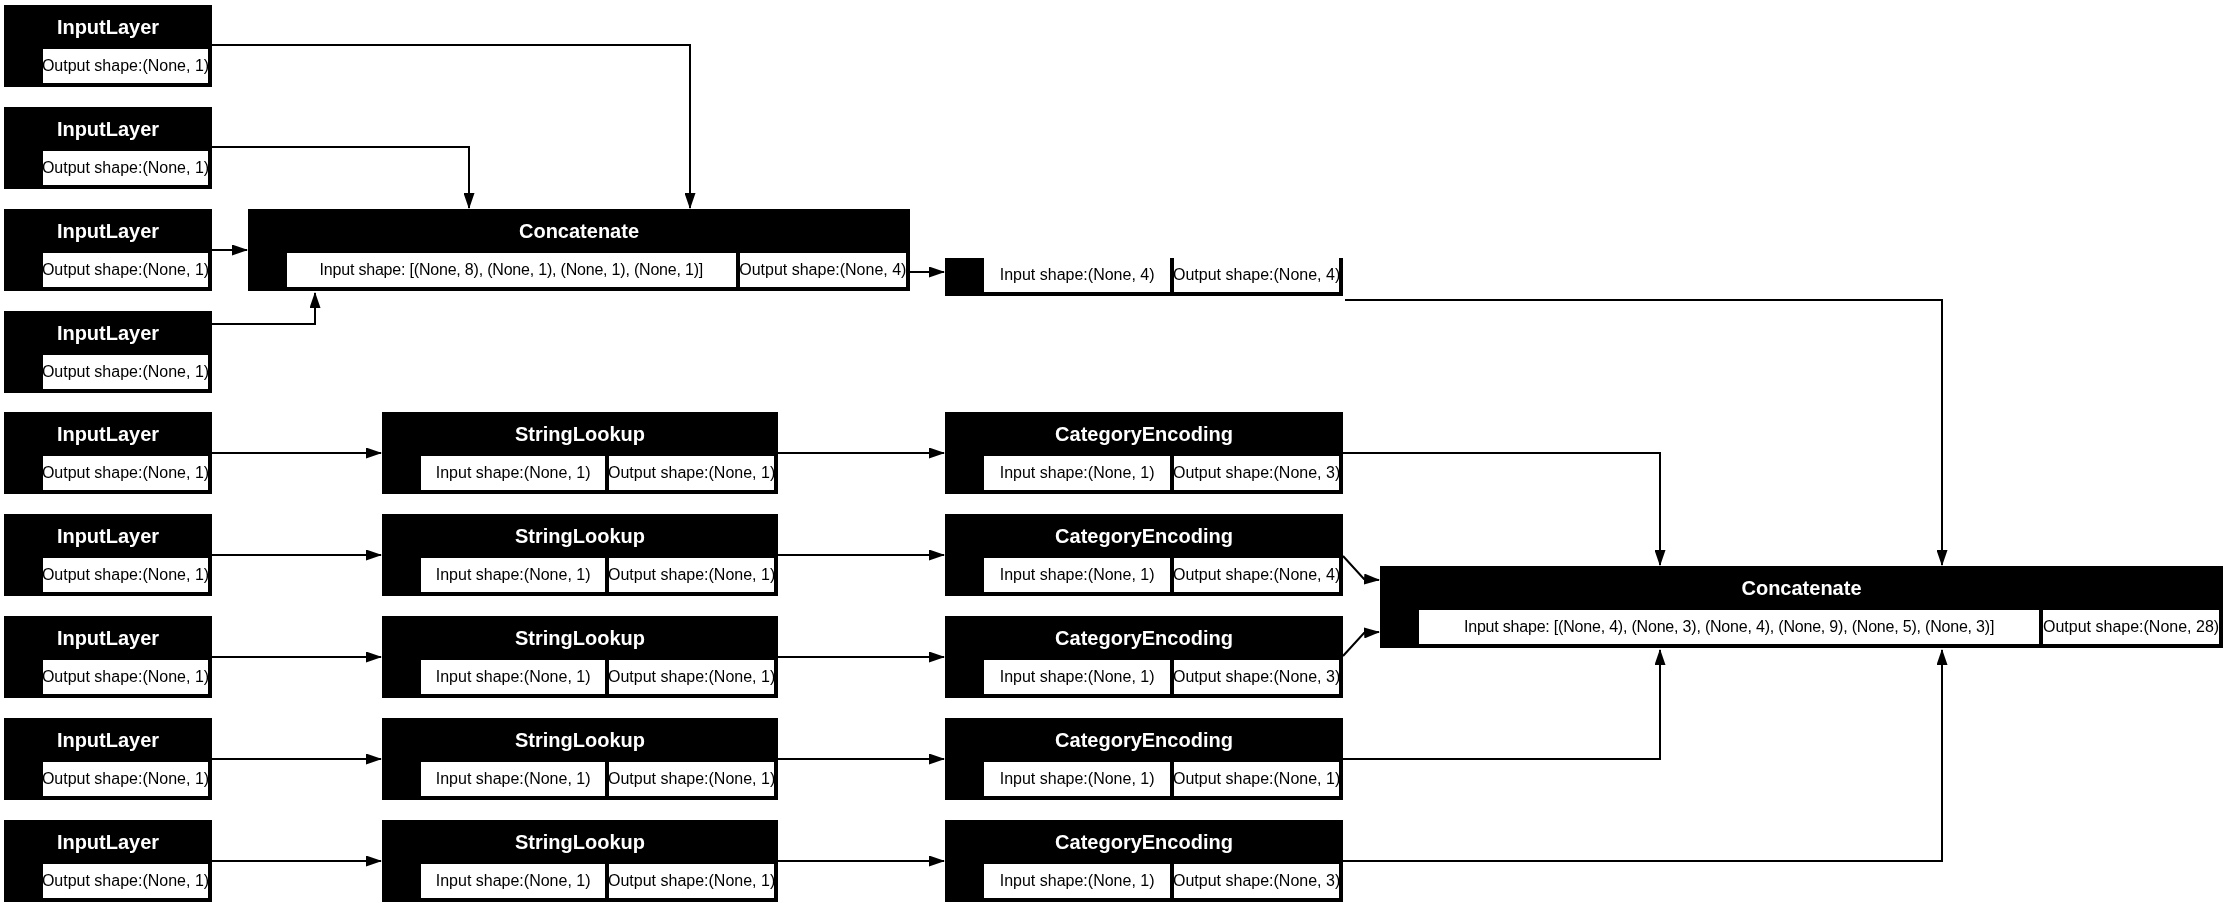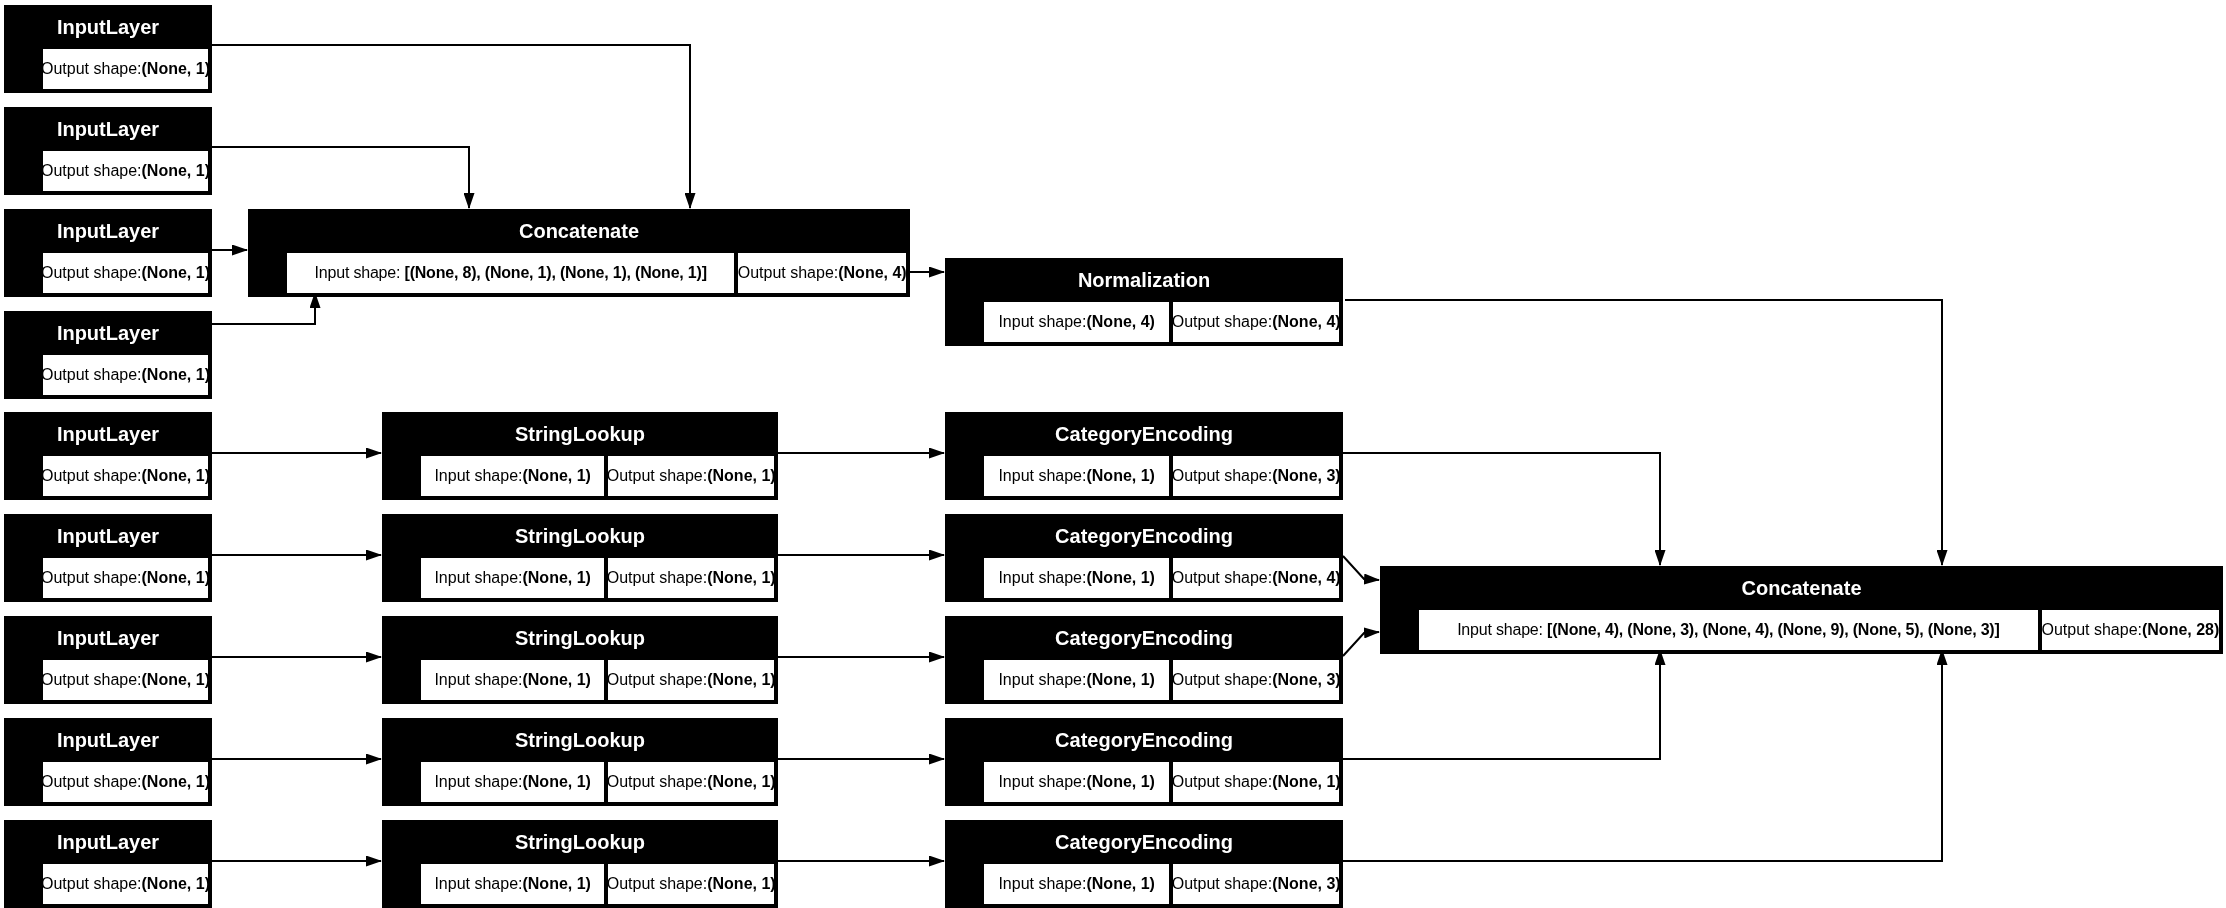--- a/index.html
+++ b/index.html
@@ -3,26 +3,26 @@
 <meta charset="utf-8">
 <style>
   html,body{margin:0;padding:0;background:#ffffff;}
   .canvas{position:relative;width:2226px;height:908px;background:#ffffff;overflow:hidden;
           font-family:"Liberation Sans", sans-serif;}
   #edges{position:absolute;left:0;top:0;width:2226px;height:908px;}
   .node{position:absolute;background:var(--node-bg,#000);box-sizing:border-box;
         padding:0 4px 4px 4px;}
   .node .title{height:44px;line-height:44px;text-align:center;color:var(--node-fg,#fff);
         font-size:20px;font-weight:bold;white-space:nowrap;}
-  .node .cells{display:flex;gap:4px;height:40px;padding-left:35px;}
+  .node .cells{display:flex;gap:4px;height:34px;padding-left:35px;}
   .node .cell{background:var(--cell-bg,#fff);color:var(--cell-fg,#000);display:flex;
         align-items:center;justify-content:center;font-size:16px;white-space:nowrap;
         overflow:hidden;}
   .node .cell.grow{flex:1 1 auto;}
-  .node .cell b{font-weight:bold;}
+  .node .cell b{font-weight:normal;}
   .node .cell .sp{letter-spacing:-0.2px;}
 </style>
 </head>
 <body>
 
 <div class="canvas">
   <svg id="edges" viewBox="0 0 2226 908" xmlns="http://www.w3.org/2000/svg">
     <defs>
       <marker id="arrow" markerUnits="userSpaceOnUse" markerWidth="16" markerHeight="11" refX="15" refY="5.5" orient="auto">
         <path d="M0,0 L16,5.5 L0,11 z" fill="#000000"></path>
@@ -94,21 +94,20 @@
       <div class="cell" style="width: 451px;">
           <span class="sp"><span>Input shape: </span><b>[(None, 8), (None, 1), (None, 1), (None, 1)]</b></span>
         </div>
       <div class="cell grow">
           <span>Output shape: </span>
           <b>(None, 4)</b>
         </div>
     </div>
   </div>
   <div class="node" style="left: 945px; top: 258px; width: 398px;">
-    <div class="title">Normalization</div>
     <div class="cells">
       <div class="cell" style="width: 189px;">
           <span>Input shape: </span>
           <b>(None, 4)</b>
         </div>
       <div class="cell grow">
           <span>Output shape: </span>
           <b>(None, 4)</b>
         </div>
     </div>

